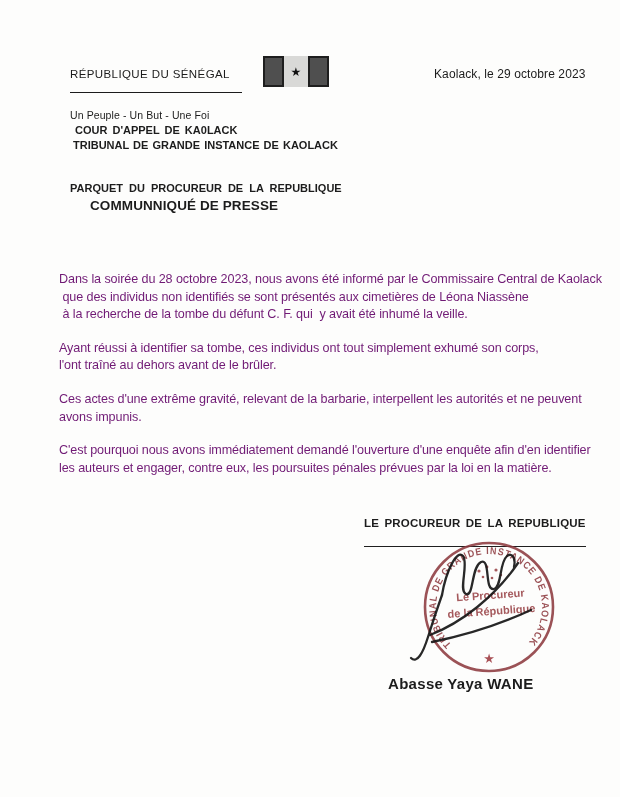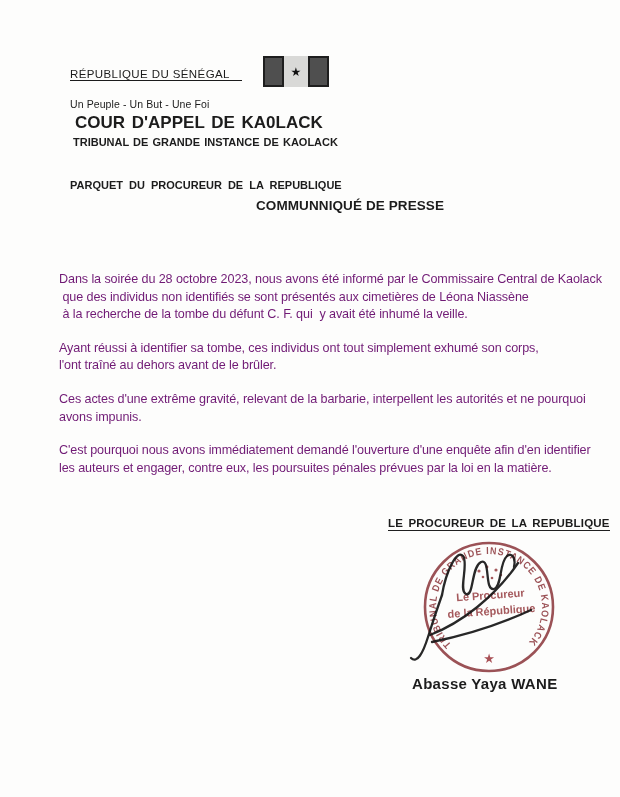--- a/index.html
+++ b/index.html
@@ -6,58 +6,58 @@
   html,body { background:#ffffff; }
   body { font-family:"Liberation Sans", sans-serif; }
   .page {
     position:relative; width:620px; height:797px;
     background:#fdfdfc; color:#1c1c1c; overflow:hidden;
   }
   
   .hdr-left { position:absolute; left:70px; top:64px; }
   .republic {
     display:inline-block; font-size:11.5px; letter-spacing:0.4px;
-    border-bottom:1.2px solid #1c1c1c; padding-right:12px; padding-bottom:0;
+    border-bottom:1.2px solid #1c1c1c; padding-right:12px; padding-bottom:12px;
   }
   .motto { font-size:10.5px; margin-top:16px; letter-spacing:0.1px; }
-  .court { font-weight:700; font-size:17px; margin-top:3px; margin-left:5px; word-spacing:2px; }
+  .court { font-weight:700; font-size:11px; margin-top:3px; margin-left:5px; word-spacing:2px; }
   .tribunal { font-weight:700; font-size:11px; margin-top:3px; margin-left:3px; word-spacing:1px; }
   .parquet { font-weight:700; font-size:11px; margin-top:31px; word-spacing:3px; }
   .flag { position:absolute; left:263px; top:56px; width:66px; height:31px; display:flex; }
   .flag-sq { width:21px; height:31px; background:#4f4f4f; border:2px solid #1e1e1e; }
   .flag-band {
     width:24px; height:31px; background:#d9d9d7;
     display:flex; align-items:center; justify-content:center;
     font-size:12px; color:#101010;
   }
   .dateline { position:absolute; left:434px; top:67px; font-size:12px; letter-spacing:0.1px; }
   
   .title {
-    position:absolute; left:90px; top:198px; width:520px; text-align:center;
+    position:absolute; left:90px; top:198px; width:520px; 
     font-weight:700; font-size:13.5px; letter-spacing:0.1px;
   }
   
   .body-text {
     position:absolute; left:59px; top:271px; width:528px;
     font-size:12.6px; line-height:17.6px; letter-spacing:-0.1px; color:#701a75;
   }
   .body-text p { margin:0 0 16px 0; }
   .body-text .line { display:block; white-space:pre; }
   
   .sig-role {
-    position:absolute; left:388px; top:517px;
+    position:absolute; left:364px; top:517px;
     font-size:11.5px; font-weight:700; letter-spacing:0.2px; word-spacing:2px;
-    border-bottom:1.7px solid #1f1f1f; padding-bottom:1px;
+    border-bottom:1.7px solid #1f1f1f; padding-bottom:17px;
   }
   .stamp { position:absolute; left:407px; top:525px; width:164px; height:164px; }
   .stamp .ring-text { font-size:10px; font-weight:700; letter-spacing:1.1px; fill:#8e3b40; }
   .stamp .ring-star { font-size:13px; fill:#9e3a40; }
   .stamp .center-line { font-size:11px; fill:#9a4448; font-weight:700; }
   .sig-name {
-    position:absolute; left:412px; top:675px;
+    position:absolute; left:388px; top:675px;
     font-size:15px; font-weight:700; letter-spacing:0.3px;
   }
 </style>
 </head>
 <body>
 
 <div class="page">
 
   <div class="hdr-left">
     <div class="republic">RÉPUBLIQUE DU SÉNÉGAL</div>
@@ -68,35 +68,36 @@
   </div>
 
   <div class="flag">
     <div class="flag-sq"></div>
     <div class="flag-band">
       <span>★</span>
     </div>
     <div class="flag-sq"></div>
   </div>
 
+  <div class="dateline">Kaolack, le 29 octobre  2023</div>
 
   <div class="title">COMMUNNIQUÉ DE PRESSE</div>
 
   <div class="body-text">
     <p>
       <span class="line">Dans la soirée du 28 octobre 2023, nous avons été informé par le Commissaire Central de Kaolack</span>
       <span class="line"> que des individus non identifiés se sont présentés aux cimetières de Léona Niassène</span>
       <span class="line"> à la recherche de la tombe du défunt C. F. qui  y avait été inhumé la veille.</span>
     </p>
     <p>
       <span class="line">Ayant réussi à identifier sa tombe, ces individus ont tout simplement exhumé son corps,</span>
       <span class="line">l'ont traîné au dehors avant de le brûler.</span>
     </p>
     <p>
-      <span class="line">Ces actes d'une extrême gravité, relevant de la barbarie, interpellent les autorités et ne pourquoi</span>
+      <span class="line">Ces actes d'une extrême gravité, relevant de la barbarie, interpellent les autorités et ne peuvent</span>
       <span class="line">avons impunis.</span>
     </p>
     <p>
       <span class="line">C'est pourquoi nous avons immédiatement demandé l'ouverture d'une enquête afin d'en identifier</span>
       <span class="line">les auteurs et engager, contre eux, les poursuites pénales prévues par la loi en la matière.</span>
     </p>
   </div>
 
   <div class="sig-role">LE PROCUREUR  DE LA REPUBLIQUE</div>
 

